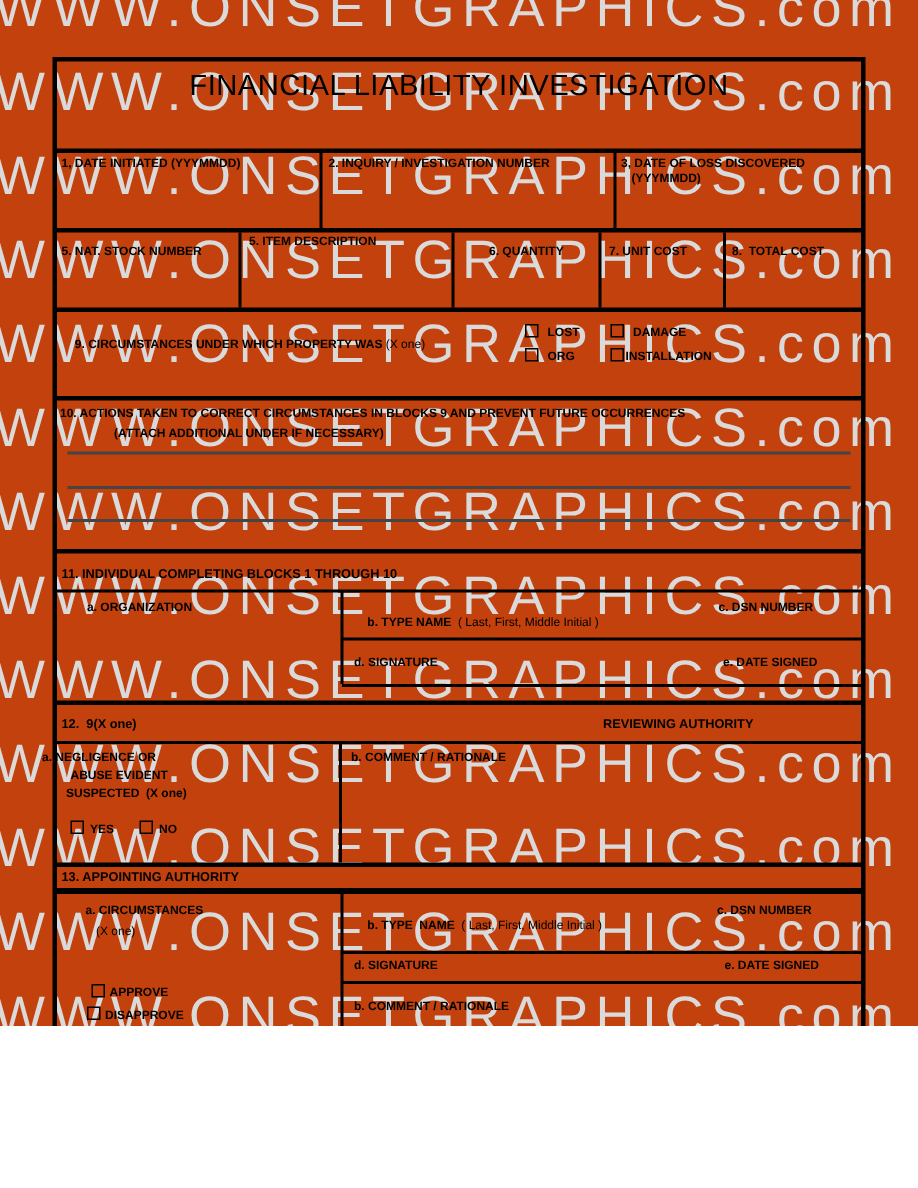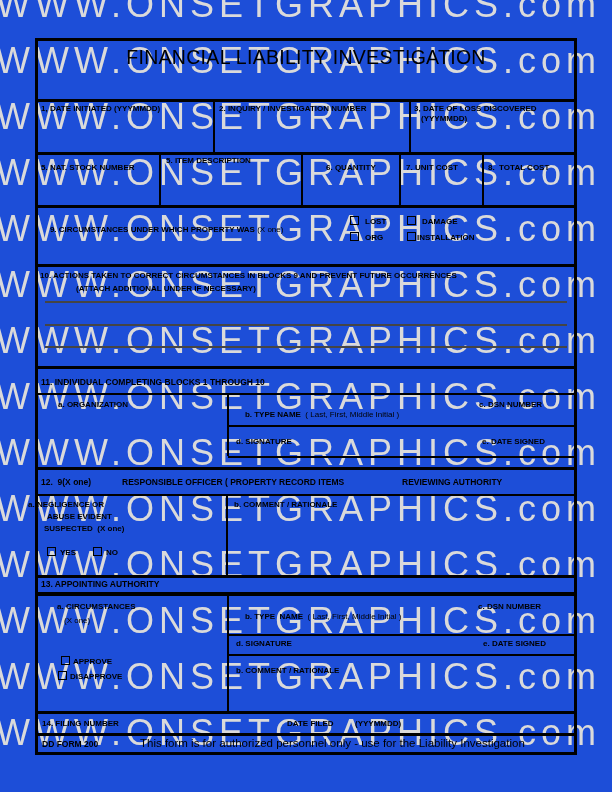--- a/index.html
+++ b/index.html
@@ -1,16 +1,16 @@
 <!DOCTYPE html>
 <html style="--watermark: #dadada; --line: #000000; --rule: #454545;"><head>
 <meta charset="utf-8">
 <style>
   html,body{margin:0;padding:0;background:#fff;}
-  .page{position:relative;width:612px;height:792px;background:#1d4ed8;overflow:hidden;
+  .page{position:relative;width:612px;height:684px;background:#c2410c;overflow:hidden;
         font-family:"Liberation Sans",sans-serif;color:#000;}
   .wm{position:absolute;left:-4px;font-size:36px;line-height:36px;letter-spacing:5px;
       color:var(--watermark,#dadada);white-space:nowrap;z-index:1;font-weight:400;}
   .formborder{position:absolute;left:35px;top:38px;width:542px;height:717px;
       box-sizing:border-box;border:3px solid var(--line,#000);z-index:2;background:transparent;}
   .hl{position:absolute;left:37px;width:538px;background:var(--line,#000);z-index:2;}
   .ph{position:absolute;left:228px;width:347px;background:var(--line,#000);z-index:2;}
   .vl{position:absolute;width:2px;background:var(--line,#000);z-index:2;}
   .rule{position:absolute;left:45px;width:522px;height:2px;background:var(--rule,#444);z-index:2;}
   .lbl{position:absolute;font-size:8px;font-weight:bold;white-space:pre;z-index:3;line-height:10px;}
@@ -124,21 +124,20 @@
   <div class="lbl" style="left:479px;top:400px">c. DSN NUMBER</div>
   <div class="lbl" style="left:236px;top:437px">d. SIGNATURE</div>
   <div class="lbl" style="left:482px;top:437px">e. DATE SIGNED</div>
   <div class="field" style="left:38px;top:412px;width:186px;height:52px"></div>
   <div class="field" style="left:231px;top:411px;width:240px;height:13px"></div>
   <div class="field" style="left:476px;top:411px;width:97px;height:13px"></div>
   <div class="field" style="left:231px;top:448px;width:240px;height:7px"></div>
   <div class="field" style="left:476px;top:448px;width:97px;height:7px"></div>
 
   <div class="lbl hdr" style="left:41px;top:477px">12.  9(X one)</div>
-  <div class="lbl hdr" style="left:122px;top:477px">RESPONSIBLE OFFICER ( PROPERTY RECORD ITEMS</div>
   <div class="lbl hdr" style="left:402px;top:477px">REVIEWING AUTHORITY</div>
   <div class="lbl" style="left:28px;top:500px">a. NEGLIGENCE OR</div>
   <div class="lbl" style="left:47px;top:512px">ABUSE EVIDENT</div>
   <div class="lbl" style="left:44px;top:524px">SUSPECTED  (X one)</div>
   <span class="cb" style="left:47px;top:547px"></span>
   <div class="lbl" style="left:60px;top:548px">YES</div>
   <span class="cb" style="left:93px;top:547px"></span>
   <div class="lbl" style="left:106px;top:548px">NO</div>
   <div class="lbl" style="left:234px;top:500px">b. COMMENT / RATIONALE</div>
   <div class="field" style="left:231px;top:512px;width:342px;height:60px"></div>

